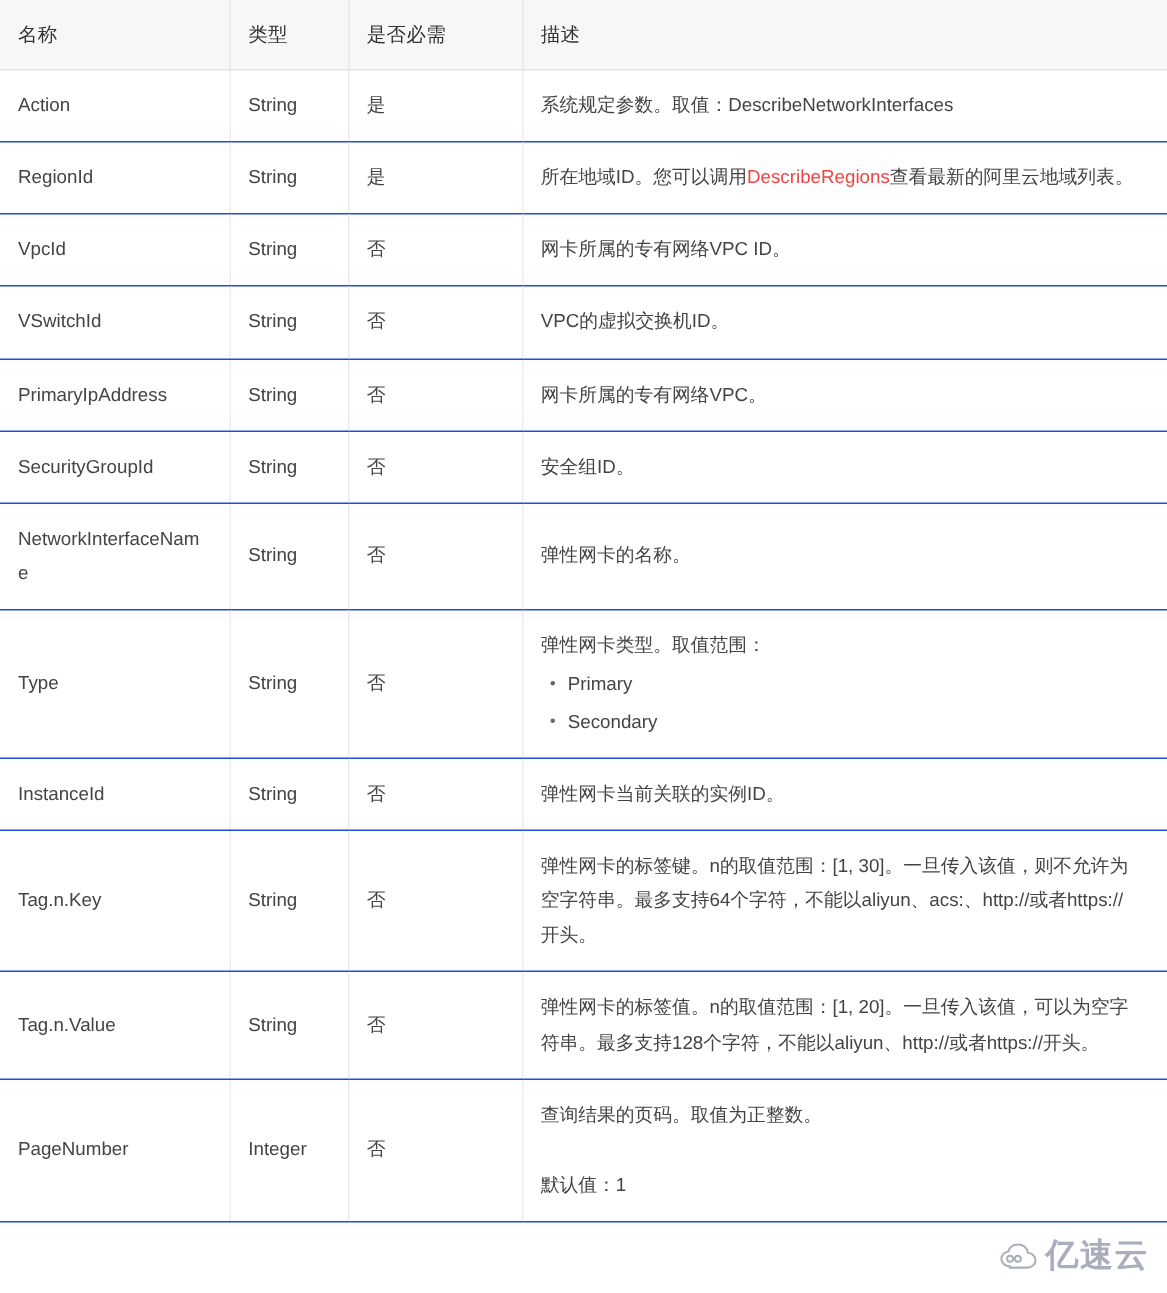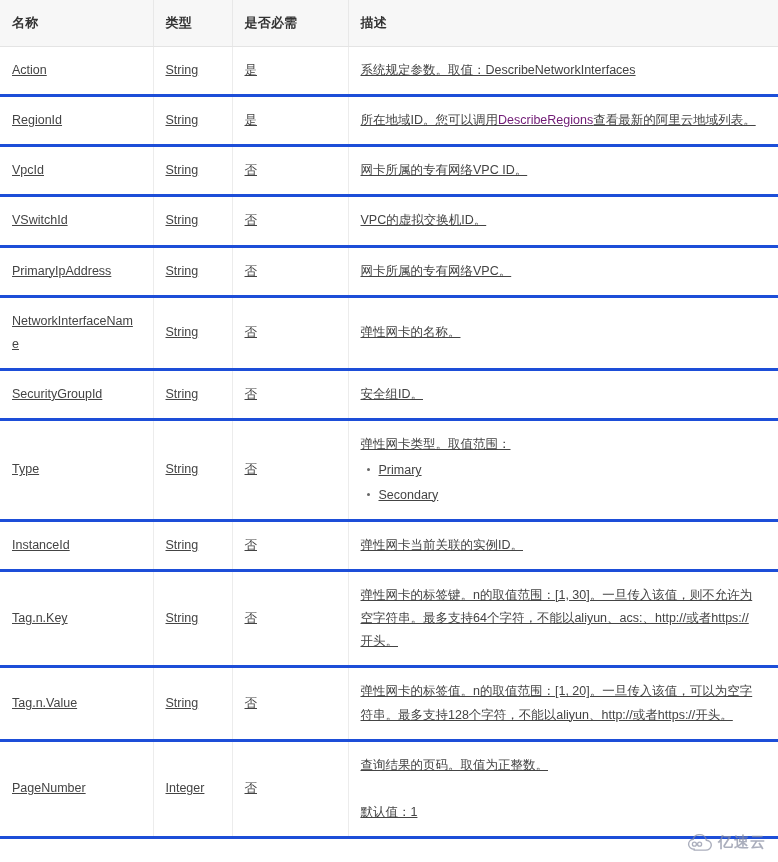--- a/index.html
+++ b/index.html
@@ -26,41 +26,40 @@
   .api-table col.c-name  { width: 153px; }
   .api-table col.c-type  { width: 79px; }
   .api-table col.c-req   { width: 116px; }
   .api-table col.c-desc  { width: 430px; }
 
   .api-table thead th {
     background: #f7f7f7;
     border-bottom: 1px solid #e4e4e4;
     border-right: 1px solid #e8e8e8;
     text-align: left;
-    font-weight: bold;
+    font-weight: normal;
     color: #333333;
     font-size: 13px;
     padding: 14px 0 14px 12px;
     vertical-align: middle;
     letter-spacing: 0.2px;
   }
   .api-table thead th.last { border-right: none; }
 
   .api-table tbody td {
-    border-bottom: 3px solid #1d4ed8;
+    border-bottom: 1px solid #1d4ed8;
     border-right: 1px solid #ececec;
     padding: 12px 14px 12px 12px;
     vertical-align: middle;
     color: #444444;
     line-height: 1.85;
     font-size: 12.5px;
     word-wrap: break-word;
     overflow-wrap: break-word;
     background: #ffffff;
-    text-decoration: underline;
   }
   .api-table tbody td.last { border-right: none; padding-right: 18px; }
 
   .cell-name { color: #444444; }
   .cell-type { color: #444444; }
   .cell-req  { color: #444444; }
 
   .desc-p {
     margin: 0;
   }
@@ -80,37 +79,37 @@
     content: "";
     position: absolute;
     left: -12px;
     top: 10px;
     width: 3px;
     height: 3px;
     border-radius: 50%;
     background: #666666;
   }
   .api-link {
-    color: #701a75;
+    color: #ef4444;
     text-decoration: none;
   }
 
   
   .watermark {
     position: absolute;
     right: 12px;
     bottom: 10px;
     display: flex;
     align-items: center;
     gap: 5px;
     opacity: 0.72;
     pointer-events: none;
   }
   .watermark .wm-text {
-    font-size: 15px;
+    font-size: 22px;
     color: #8a8fa3;
     font-weight: bold;
     letter-spacing: 1px;
     font-family: Liberation Sans, sans-serif;
     text-align: right;
   }
   .watermark svg { display: block; }
 </style>
 </head>
 <body>
@@ -165,33 +164,33 @@
       </tr>
       <tr>
         <td class="cell-name">PrimaryIpAddress</td>
         <td class="cell-type">String</td>
         <td class="cell-req">否</td>
         <td class="last">
           <p class="desc-p">网卡所属的专有网络VPC。</p>
         </td>
       </tr>
       <tr>
+        <td class="cell-name">SecurityGroupId</td>
+        <td class="cell-type">String</td>
+        <td class="cell-req">否</td>
+        <td class="last">
+          <p class="desc-p">安全组ID。</p>
+        </td>
+      </tr>
+      <tr>
         <td class="cell-name">NetworkInterfaceName</td>
         <td class="cell-type">String</td>
         <td class="cell-req">否</td>
         <td class="last">
           <p class="desc-p">弹性网卡的名称。</p>
-        </td>
-      </tr>
-      <tr>
-        <td class="cell-name">SecurityGroupId</td>
-        <td class="cell-type">String</td>
-        <td class="cell-req">否</td>
-        <td class="last">
-          <p class="desc-p">安全组ID。</p>
         </td>
       </tr>
       <tr>
         <td class="cell-name">Type</td>
         <td class="cell-type">String</td>
         <td class="cell-req">否</td>
         <td class="last">
           <p class="desc-p">弹性网卡类型。取值范围：</p>
           <ul class="desc-list">
             <li>Primary</li>

